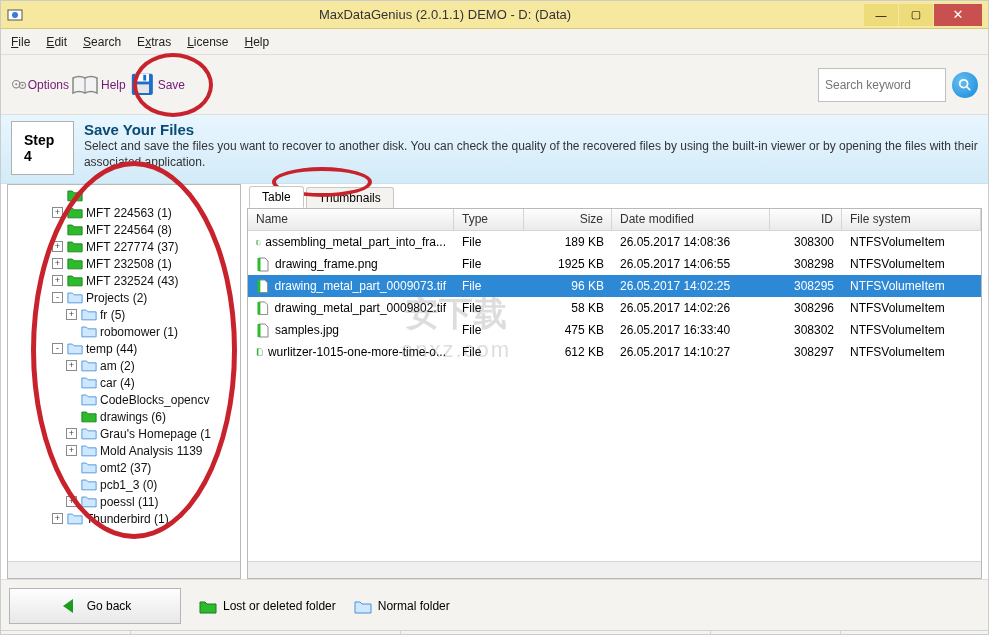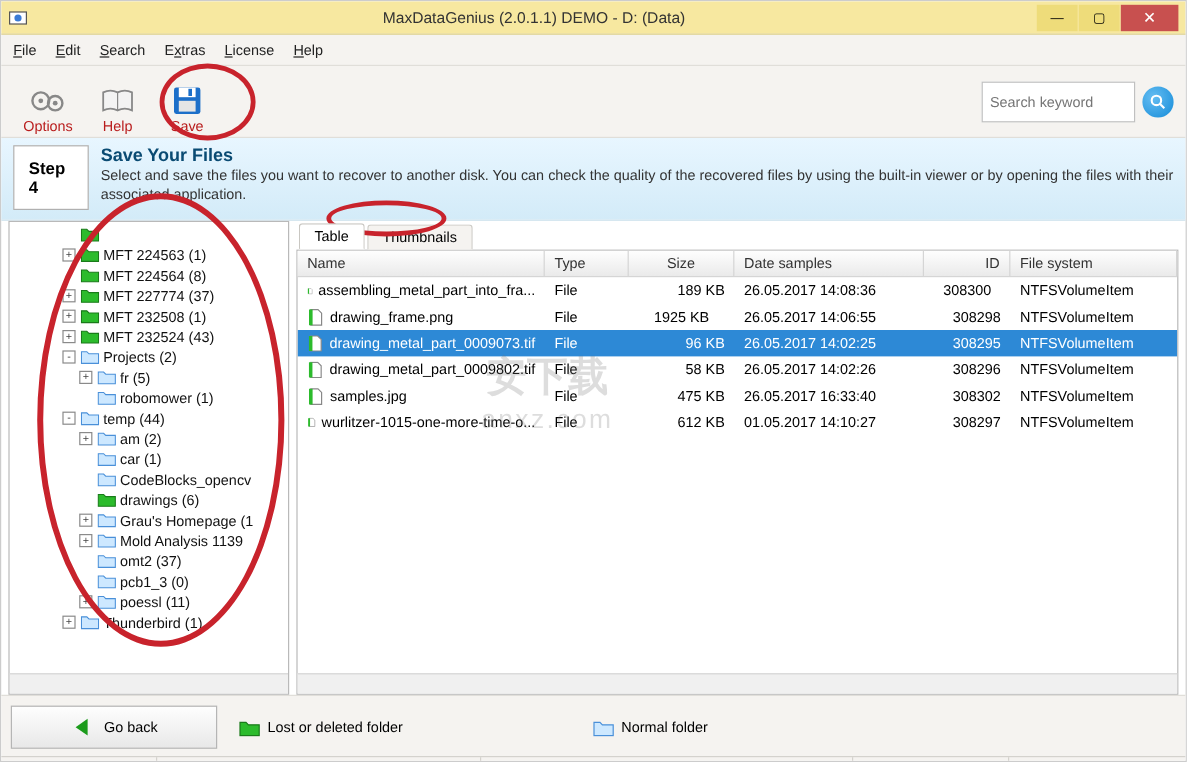--- a/index.html
+++ b/index.html
@@ -9,21 +9,21 @@
 .winbtns { display: flex; gap: 0; }
 .winbtn { width: 34px; height: 22px; display: flex; align-items: center; justify-content: center; background: #eedc7a; margin-left:1px; }
 .winbtn.close { background: #c8504f; color:#fff; width:48px; }
 .winbtn.close::before{content:'✕'; font-size:13px;}
 .winbtn.min::before{content:'—'; font-size:11px;}
 .winbtn.max::before{content:'▢'; font-size:11px;}
 .menubar { height: 26px; background: #f5f3f0; display: flex; align-items: center; padding: 0 2px; border-bottom: 1px solid #e0ded9; }
 .menuitem { padding: 4px 8px; color: #222; }
 .menuitem u { text-decoration: underline; }
 .toolbar { height: 60px; background: #f5f3f0; display: flex; align-items: center; padding: 2px 10px; border-bottom: 1px solid #e0ded9; }
-.toolbtn { display:flex; flex-direction:column; align-items:center; justify-content:flex-end; width:58px; height:54px; color:#b91c1c; }
+.toolbtn { display:flex; flex-direction:row; align-items:center; justify-content:flex-start; width:58px; height:54px; color:#701a75; }
 .toolbtn .ico { width:32px; height:28px; display:flex; align-items:center; justify-content:center;}
 .searchwrap { margin-left:auto; display:flex; align-items:center; gap:6px; }
 .searchbox { width: 128px; height:34px; border:1px solid #c0c0c0; padding:4px 6px; background:#fff; }
 .searchbtn { width:26px; height:26px; border-radius:50%; background: radial-gradient(circle at 35% 35%, #65bdf2, #148bd8); display:flex; align-items:center; justify-content:center; }
 .banner { background:linear-gradient(#e8f6ff,#d3ebf8); padding:6px 10px 8px 10px; display:flex; border-bottom:1px solid #cde1ed; }
 .stepbox { background:#fff; border:1px solid #b0b0b0; padding:10px 12px; font-weight:bold; font-size:14px; margin-right:10px; }
 .banner-text .h { font-weight:bold; font-size:15px; color:#0a4b73; }
 .banner-text .p { font-size:12px; color:#333; line-height:1.35; }
 .main { display:flex; height:395px; padding:0 6px; gap:6px; }
 .tree { width:234px; border:1px solid #b9b9b9; background:#fff; overflow:hidden; position:relative; }
@@ -224,21 +224,21 @@
               <path d="M1 2 L6 2 L8 4 L17 4 L17 13 L1 13 Z" fill="#cde8ff" stroke="#4a90d9"></path>
             </svg></span>
           <span class="node-label">am (2)</span>
         </div>
         <div class="node">
           <span class="sp" style="width:56px"></span>
           <span class="exp blank"></span>
           <span class="fold"><svg viewBox="0 0 18 14">
               <path d="M1 2 L6 2 L8 4 L17 4 L17 13 L1 13 Z" fill="#cde8ff" stroke="#4a90d9"></path>
             </svg></span>
-          <span class="node-label">car (1)</span>
+          <span class="node-label">car (4)</span>
         </div>
         <div class="node">
           <span class="sp" style="width:56px"></span>
           <span class="exp blank"></span>
           <span class="fold"><svg viewBox="0 0 18 14">
               <path d="M1 2 L6 2 L8 4 L17 4 L17 13 L1 13 Z" fill="#cde8ff" stroke="#4a90d9"></path>
             </svg></span>
           <span class="node-label">CodeBlocks_opencv</span>
         </div>
         <div class="node">
@@ -302,50 +302,50 @@
   </div>
   <div class="rightpane">
     <div class="tabs">
       <div class="tab active">Table</div>
       <div class="tab">Thumbnails</div>
     </div>
     <div class="table">
       <div class="thead">
         <div class="th" style="width:206px">Name</div>
         <div class="th" style="width:70px">Type</div>
-        <div class="th" style="width:88px;text-align:center">Size</div>
-        <div class="th" style="width:158px">Date samples</div>
+        <div class="th" style="width:88px;text-align:right">Size</div>
+        <div class="th" style="width:158px">Date modified</div>
         <div class="th" style="width:72px;text-align:right">ID</div>
         <div class="th" style="flex:1">File system</div>
       </div>
       <div class="tbody" id="tbody">
           <div class="tr">
             <div class="td" style="width:206px;display:flex;align-items:center">
               <span class="fileico"><svg viewBox="0 0 15 15">
                   <path d="M3 1 L9 1 L12 4 L12 14 L3 14 Z" fill="#fff" stroke="#888"></path>
                   <path d="M3 1 L3 14" stroke="#2cbb2c" stroke-width="3"></path>
                 </svg></span>
               <span>assembling_metal_part_into_fra...</span>
             </div>
             <div class="td" style="width:70px">File</div>
             <div class="td" style="width:88px;text-align:right">189 KB</div>
             <div class="td" style="width:158px">26.05.2017 14:08:36</div>
-            <div class="td" style="width:72px;text-align:center">308300</div>
+            <div class="td" style="width:72px;text-align:right">308300</div>
             <div class="td" style="flex:1">NTFSVolumeItem</div>
           </div>
           <div class="tr">
             <div class="td" style="width:206px;display:flex;align-items:center">
               <span class="fileico"><svg viewBox="0 0 15 15">
                   <path d="M3 1 L9 1 L12 4 L12 14 L3 14 Z" fill="#fff" stroke="#888"></path>
                   <path d="M3 1 L3 14" stroke="#2cbb2c" stroke-width="3"></path>
                 </svg></span>
               <span>drawing_frame.png</span>
             </div>
             <div class="td" style="width:70px">File</div>
-            <div class="td" style="width:88px;text-align:center">1925 KB</div>
+            <div class="td" style="width:88px;text-align:right">1925 KB</div>
             <div class="td" style="width:158px">26.05.2017 14:06:55</div>
             <div class="td" style="width:72px;text-align:right">308298</div>
             <div class="td" style="flex:1">NTFSVolumeItem</div>
           </div>
           <div class="tr sel">
             <div class="td" style="width:206px;display:flex;align-items:center">
               <span class="fileico"><svg viewBox="0 0 15 15">
                   <path d="M3 1 L9 1 L12 4 L12 14 L3 14 Z" fill="#fff" stroke="#888"></path>
                   <path d="M3 1 L3 14" stroke="#2cbb2c" stroke-width="3"></path>
                 </svg></span>
@@ -388,21 +388,21 @@
           <div class="tr">
             <div class="td" style="width:206px;display:flex;align-items:flex-start">
               <span class="fileico"><svg viewBox="0 0 15 15">
                   <path d="M3 1 L9 1 L12 4 L12 14 L3 14 Z" fill="#fff" stroke="#888"></path>
                   <path d="M3 1 L3 14" stroke="#2cbb2c" stroke-width="3"></path>
                 </svg></span>
               <span>wurlitzer-1015-one-more-time-o...</span>
             </div>
             <div class="td" style="width:70px">File</div>
             <div class="td" style="width:88px;text-align:right">612 KB</div>
-            <div class="td" style="width:158px">01.05.2017 14:10:27</div>
+            <div class="td" style="width:158px">26.05.2017 14:10:27</div>
             <div class="td" style="width:72px;text-align:right">308297</div>
             <div class="td" style="flex:1">NTFSVolumeItem</div>
           </div>
         </div>
       <div class="hscroll"></div>
     </div>
   </div>
 </div>
 
 <div class="bottom">
@@ -411,21 +411,21 @@
         <path d="M14 3 L4 10 L14 17 Z" fill="#1c9b1c"></path>
       </svg>
     <span>Go back</span>
   </button>
   <div class="legend">
     <svg width="18" height="15">
         <path d="M1 3 L6 3 L8 5 L17 5 L17 14 L1 14 Z" fill="#2cbb2c" stroke="#1a7b1a"></path>
       </svg>
     <span>Lost or deleted folder</span>
   </div>
-  <div class="legend" style="margin-left:140px">
+  <div class="legend" style="">
     <svg width="18" height="15">
         <path d="M1 3 L6 3 L8 5 L17 5 L17 14 L1 14 Z" fill="#cde8ff" stroke="#4a90d9"></path>
       </svg>
     <span>Normal folder</span>
   </div>
 </div>
 
 <div class="status">
   <div class="cell" style="width:130px">Disk errors: 0</div>
   <div class="cell" style="width:270px">Free memory: 1,37Gb of 3,89Gb (35,27 %)</div>

